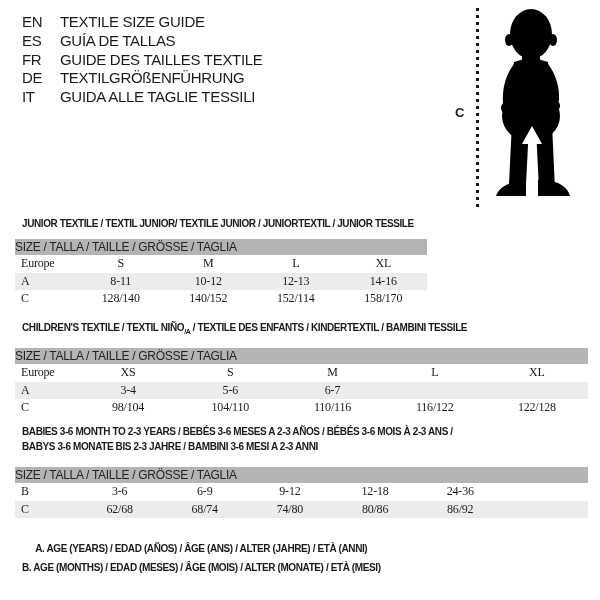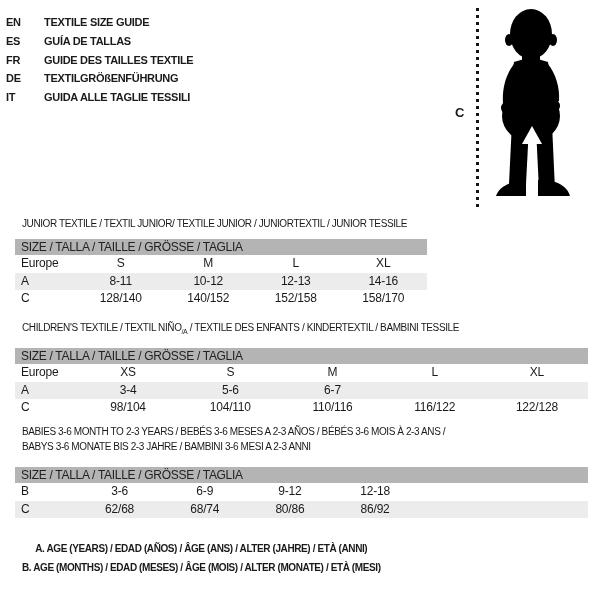--- a/index.html
+++ b/index.html
@@ -1,44 +1,44 @@
 <!DOCTYPE html>
 <html><head>
 <meta charset="utf-8">
 <style>
   html,body{margin:0;padding:0;background:#fff;}
   .page{
     position:relative;width:600px;height:600px;background:#fff;overflow:hidden;
     font-family:"Liberation Sans",sans-serif;color:#1a1a1a;
   }
   
-  .lang-list{position:absolute;top:13px;left:6px;font-weight:bold;font-size:11px;
+  .lang-list{position:absolute;top:13px;left:22px;font-weight:normal;font-size:15px;
     letter-spacing:-0.3px;line-height:18.8px;}
   .lang-row{display:flex;}
   .lang-code{width:38px;}
   
   .dash-line{position:absolute;left:476px;top:8px;width:3px;height:200px;
     background:repeating-linear-gradient(to bottom,#151515 0 3.5px,transparent 3.5px 7px);}
   .figure-label{position:absolute;left:455px;top:105px;font-weight:bold;font-size:13px;}
   .baby-svg{position:absolute;left:484px;top:4px;}
   
-  .sec-title{position:absolute;left:22px;font-weight:normal;font-size:10px;
+  .sec-title{position:absolute;left:22px;font-weight:bold;font-size:10px;
     letter-spacing:-0.4px;white-space:nowrap;}
   .sec-title .sub{font-size:7px;vertical-align:sub;}
   .title-1{top:218px;}
   .title-2{top:322px;}
   .title-3{top:425px;line-height:14.5px;}
   
   .size-table{position:absolute;left:15px;}
   .table-1{top:239px;width:412px;}
   .table-2{top:348px;width:573px;}
   .table-3{top:467px;width:573px;}
   .size-table .bar{background:#b4b4b4;color:#222;font-size:12px;height:16px;
-    line-height:16px;padding-left:6px;letter-spacing:-0.3px;}
-  .trow{display:grid;height:17.5px;line-height:17.5px;font-size:12px;letter-spacing:-0.2px;}
+    line-height:16px;letter-spacing:-0.3px;}
+  .trow{display:grid;height:17.5px;line-height:17.5px;font-size:12px;letter-spacing:-0.2px;font-family:Liberation Serif, serif;}
   .trow.shaded{background:#ececec;}
   .trow .lab{padding-left:6px;text-align:left;}
   .trow .cell{text-align:center;}
   
   .footnotes{position:absolute;left:22px;top:539px;font-weight:bold;font-size:10px;
     letter-spacing:-0.4px;line-height:19.3px;white-space:nowrap;text-align:center;}
 </style>
 </head>
 <body>
 
@@ -103,21 +103,21 @@
         <span class="lab">A</span>
         <span class="cell">8-11</span>
         <span class="cell">10-12</span>
         <span class="cell">12-13</span>
         <span class="cell">14-16</span>
       </div>
       <div class="trow" style="grid-template-columns: 62px repeat(4, 1fr);">
         <span class="lab">C</span>
         <span class="cell">128/140</span>
         <span class="cell">140/152</span>
-        <span class="cell">152/158</span>
+        <span class="cell">152/114</span>
         <span class="cell">158/170</span>
       </div>
     </div>
 
   <div class="sec-title title-2"><span>CHILDREN'S TEXTILE / TEXTIL NIÑO</span><span class="sub">/A</span><span> / TEXTILE DES ENFANTS / KINDERTEXTIL / BAMBINI TESSILE</span></div>
   <div class="size-table table-2">
       <div class="bar">SIZE / TALLA / TAILLE / GRÖSSE / TAGLIA</div>
       <div class="trow" style="grid-template-columns: 62px repeat(5, 1fr);">
         <span class="lab">Europe</span>
         <span class="cell">XS</span>
@@ -147,25 +147,27 @@
     <div>BABYS 3-6 MONATE BIS 2-3 JAHRE / BAMBINI 3-6 MESI A 2-3 ANNI</div>
   </div>
   <div class="size-table table-3">
       <div class="bar">SIZE / TALLA / TAILLE / GRÖSSE / TAGLIA</div>
       <div class="trow" style="grid-template-columns: 62px repeat(6, 1fr);">
         <span class="lab">B</span>
         <span class="cell">3-6</span>
         <span class="cell">6-9</span>
         <span class="cell">9-12</span>
         <span class="cell">12-18</span>
+        <span class="cell">24-36</span>
       </div>
       <div class="trow shaded" style="grid-template-columns: 62px repeat(6, 1fr);">
         <span class="lab">C</span>
         <span class="cell">62/68</span>
         <span class="cell">68/74</span>
+        <span class="cell">74/80</span>
         <span class="cell">80/86</span>
         <span class="cell">86/92</span>
       </div>
     </div>
 
   <div class="footnotes">
       <div class="fnote">A. AGE (YEARS) / EDAD (AÑOS) / ÂGE (ANS) / ALTER (JAHRE) / ETÀ (ANNI)</div>
       <div class="fnote">B. AGE (MONTHS) / EDAD (MESES) / ÂGE (MOIS) / ALTER (MONATE) / ETÀ (MESI)</div>
     </div>
 

